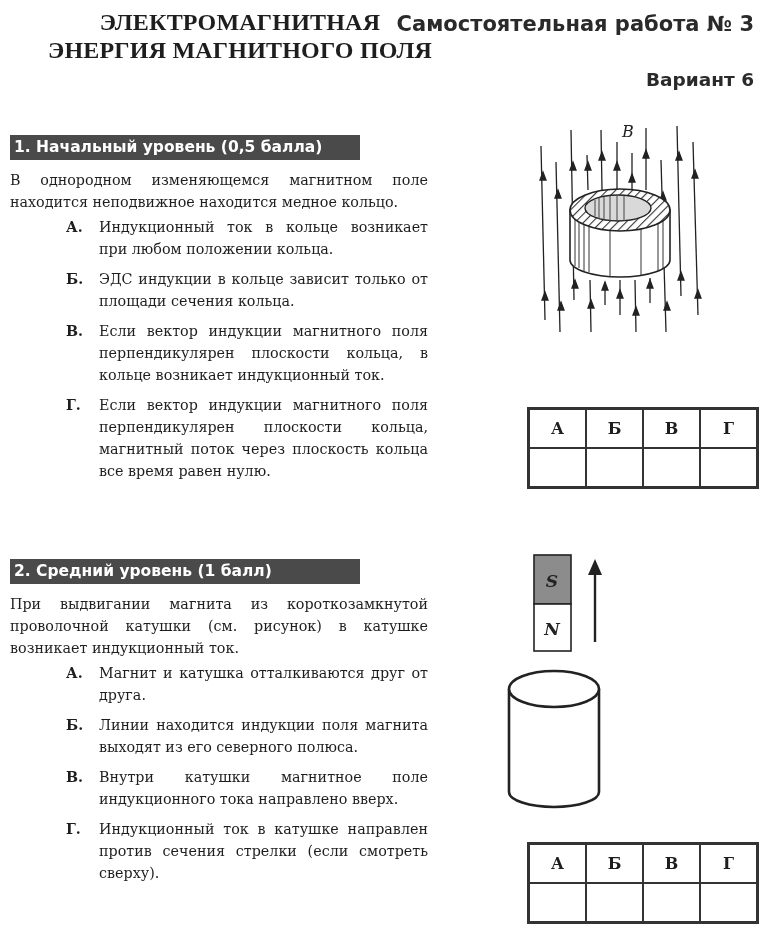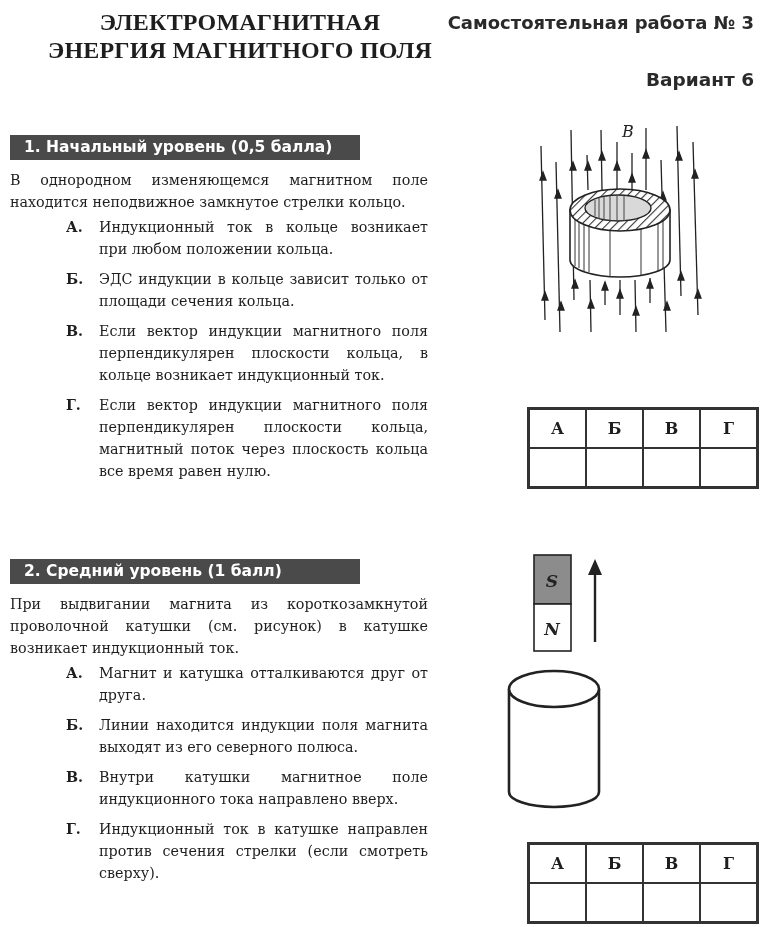--- a/index.html
+++ b/index.html
@@ -5,32 +5,32 @@
   html, body { margin: 0; padding: 0; background: #ffffff; }
   body { width: 768px; height: 927px; position: relative; overflow: hidden; color: #1e1e1e; }
 
   .main-title {
     position: absolute; left: 40px; top: 8px; width: 400px;
     text-align: center; font-family: "Liberation Serif", "DejaVu Serif", serif;
     font-weight: bold; font-size: 24px; line-height: 28px; letter-spacing: 0.2px;
   }
   .work-title {
     position: absolute; right: 14px; top: 12px;
-    font-family: "DejaVu Sans", sans-serif; font-weight: bold; font-size: 18px; color: #2a2a2a;
+    font-family: "DejaVu Sans", sans-serif; font-weight: bold; font-size: 21px; color: #2a2a2a;
   }
   .variant {
     position: absolute; right: 14px; top: 69px;
     font-family: "DejaVu Sans", sans-serif; font-weight: bold; font-size: 18.5px; color: #2a2a2a; text-align: right;
   }
 
   .level-bar {
     position: absolute; left: 10px; width: 350px; height: 25px;
     background: #4a4a4a; color: #ffffff;
     font-family: "DejaVu Sans", sans-serif; font-weight: bold; font-size: 15.5px;
-    line-height: 25px; padding-left: 14px; box-sizing: border-box;
+    line-height: 25px; padding-left: 4px; box-sizing: border-box;
   }
 
   .stem {
     position: absolute; left: 10px; width: 418px;
     font-family: "DejaVu Serif", serif; font-size: 14.3px; line-height: 22px;
     text-align: justify;
   }
   .options { position: absolute; left: 66px; width: 362px; }
   .option {
     display: flex; font-family: "DejaVu Serif", serif; font-size: 14.3px; line-height: 22px;
@@ -53,21 +53,21 @@
 <body>
 
 <div class="main-title">
   <div>ЭЛЕКТРОМАГНИТНАЯ</div>
   <div>ЭНЕРГИЯ МАГНИТНОГО ПОЛЯ</div>
 </div>
 <div class="work-title">Самостоятельная работа № 3</div>
 <div class="variant">Вариант 6</div>
 
 <div class="level-bar" style="top:135px;">1. Начальный уровень (0,5 балла)</div>
-<div class="stem" style="top:169px;">В однородном изменяющемся магнитном поле находится неподвижное замкнутое стрелки кольцо.</div>
+<div class="stem" style="top:169px;">В однородном изменяющемся магнитном поле находится неподвижное находится медное кольцо.</div>
 <div class="options" style="top:216px;">
   <div class="option">
     <span class="letter">А.</span>
     <span class="text">Индукционный ток в кольце возникает при любом положении кольца.</span>
   </div>
   <div class="option">
     <span class="letter">Б.</span>
     <span class="text">ЭДС индукции в кольце зависит только от площади сечения кольца.</span>
   </div>
   <div class="option">

